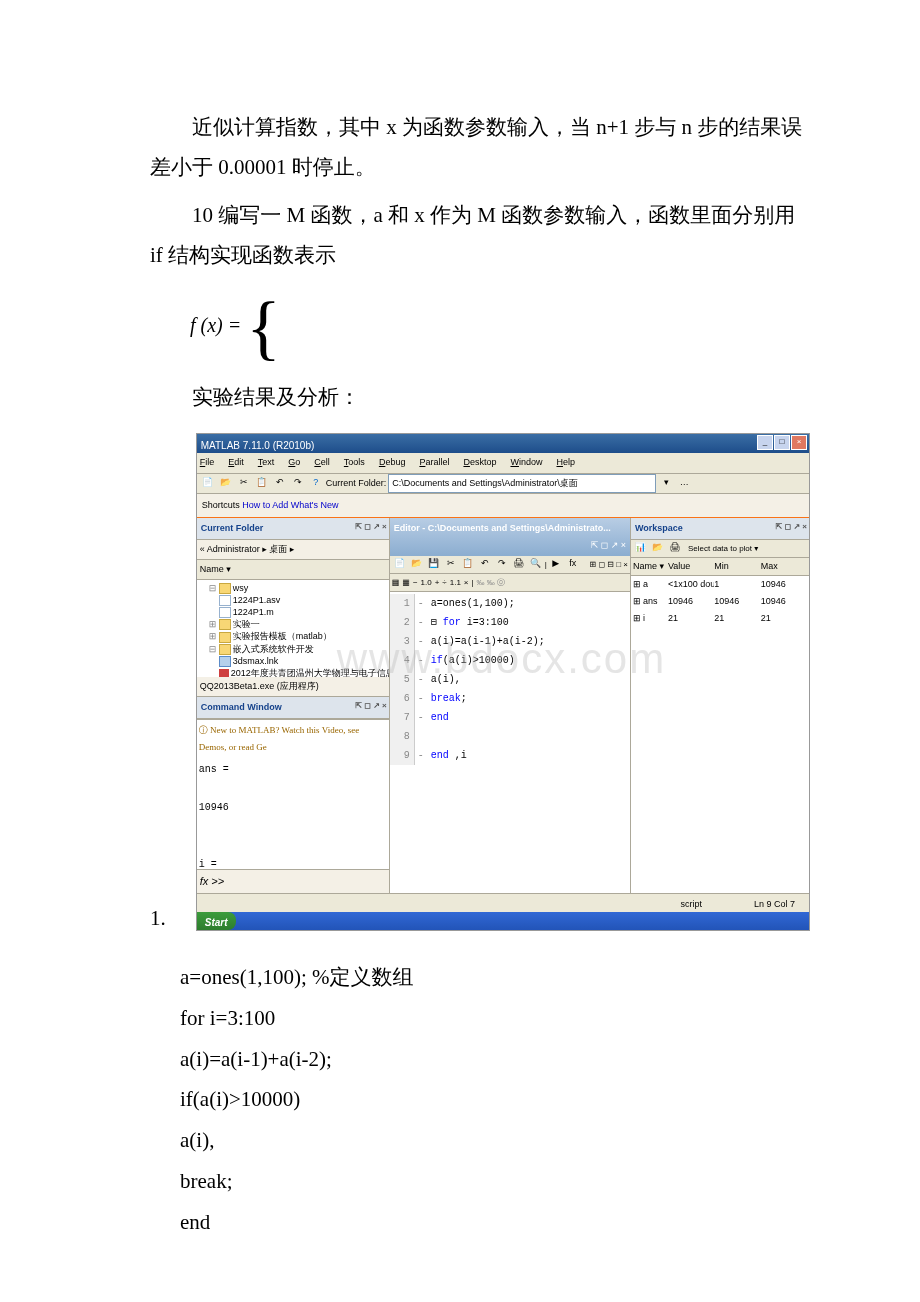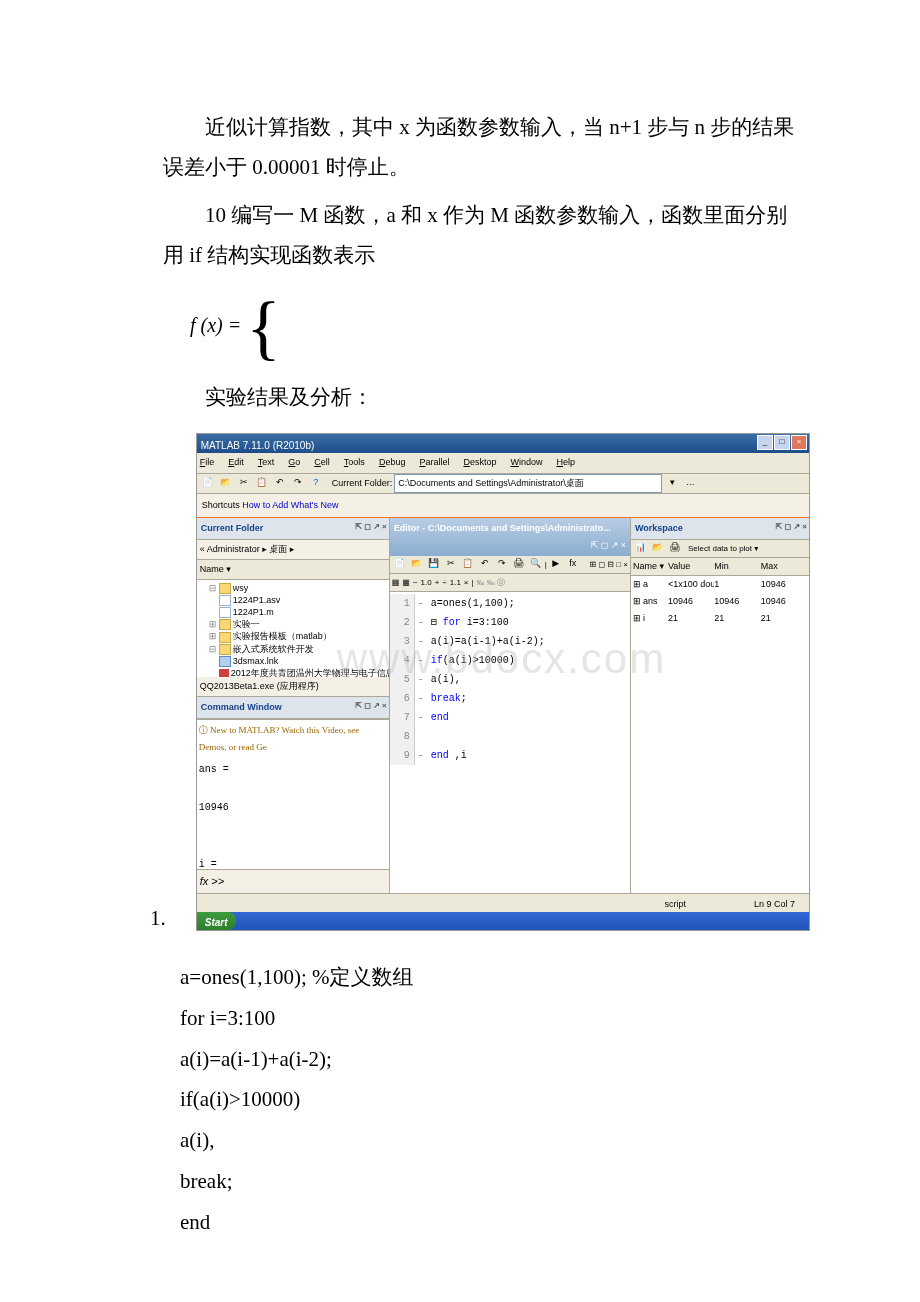--- a/index.html
+++ b/index.html
@@ -1,17 +1,17 @@
 <!DOCTYPE html>
 <html><head>
 <meta charset="utf-8">
 <style>
 body{margin:0;background:#fff;font-family:"SimSun","宋体",serif;width:920px}
 .page{padding:100px 110px 50px 150px;font-size:21px;line-height:1.9}
-.indent{text-indent:2em;margin:8px 13px}
+.indent{text-indent:2em;margin:8px 0}
 .formula{margin:15px 0 15px 40px;font-family:"Times New Roman",serif;font-size:20px;font-style:italic}
 .brace{display:inline-block;vertical-align:middle}
 .frows{display:inline-block;vertical-align:middle;margin-left:6px}
 .frow{height:26px;line-height:26px}
 .frac{display:inline-block;vertical-align:middle;text-align:center;line-height:1.1}
 .frac .n{display:block;border-bottom:1px solid #000;padding:0 3px}
 .frac .d{display:block;padding:0 3px}
 .shot{border:1px solid #999;width:724px;margin:8px 0 8px 30px;font-family:Tahoma,Arial,sans-serif;font-size:9px;background:#ece9d8;position:relative}
 .titlebar{background:linear-gradient(#3a6ea5,#1e4d8a);color:#fff;padding:2px 4px;font-size:10px;height:15px;position:relative}
 .winbtns{position:absolute;right:2px;top:1px;display:flex;gap:1px}
@@ -90,21 +90,21 @@
       </div>
       <div class="menubar" id="menubar"><span><u>F</u>ile</span><span><u>E</u>dit</span><span><u>T</u>ext</span><span><u>G</u>o</span><span><u>C</u>ell</span><span><u>T</u>ools</span><span><u>D</u>ebug</span><span><u>P</u>arallel</span><span><u>D</u>esktop</span><span><u>W</u>indow</span><span><u>H</u>elp</span></div>
       <div class="toolbar">
         <span class="tbtn">📄</span>
         <span class="tbtn">📂</span>
         <span class="tbtn">✂</span>
         <span class="tbtn">📋</span>
         <span class="tbtn">↶</span>
         <span class="tbtn">↷</span>
         <span class="tbtn" style="color:#0066cc">?</span>
-        <span style="margin-left:6px">Current Folder:</span>
+        <span style="">Current Folder:</span>
         <span class="cfield">C:\Documents and Settings\Administrator\桌面</span>
         <span class="tbtn">▾</span>
         <span class="tbtn">…</span>
       </div>
       <div class="shortcuts">
         <span>Shortcuts</span>
         <a>How to Add</a>
         <a>What's New</a>
       </div>
       <div class="main">
@@ -247,21 +247,21 @@
                   <span>21</span>
                   <span>21</span>
                   <span>21</span>
                 </div>
               </div>
           </div>
         </div>
       </div>
       <div class="status">
         <span style="flex:1"></span>
-        <span style="margin-right:68px">script</span>
+        <span style="margin-right:52px">script</span>
         <span style="margin-right:10px">Ln 9    Col 7</span>
       </div>
       <div class="startbar">
         <div class="startbtn">Start</div>
       </div>
       <div class="wm">www.bdocx.com</div>
     </div>
   </div>
 
   <div class="codeblock" id="codelisting">

